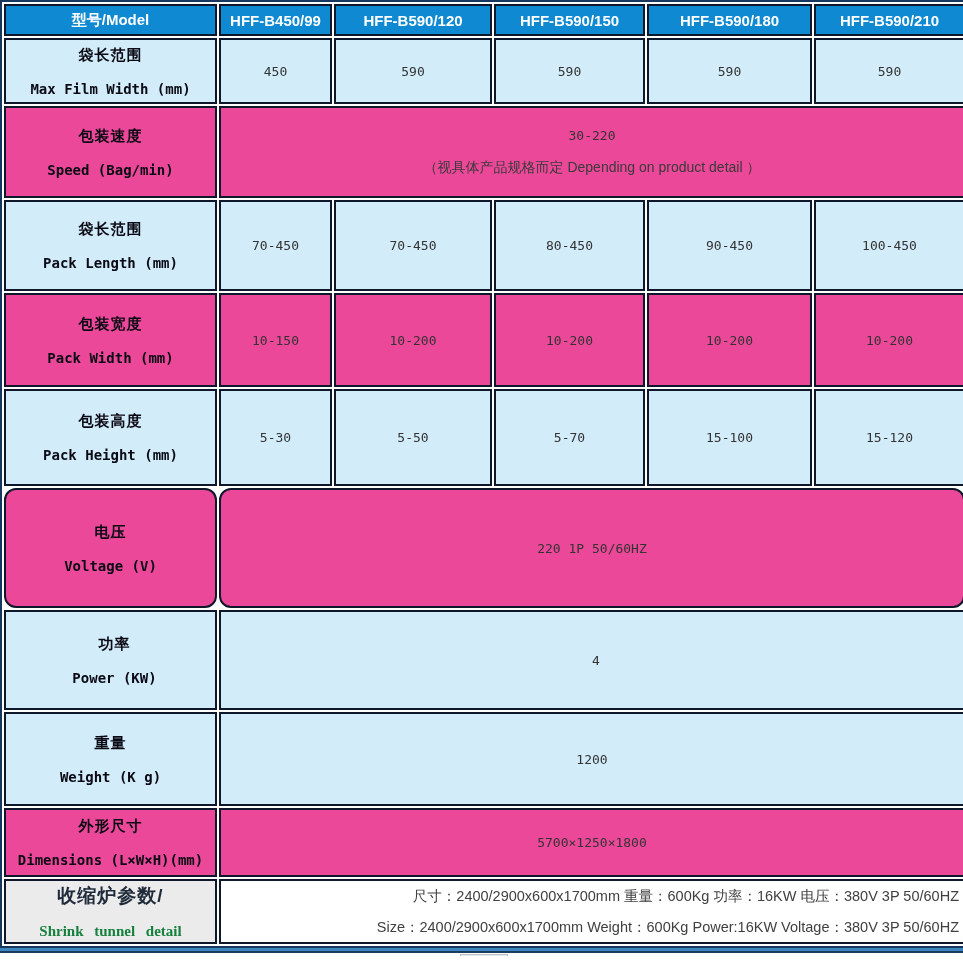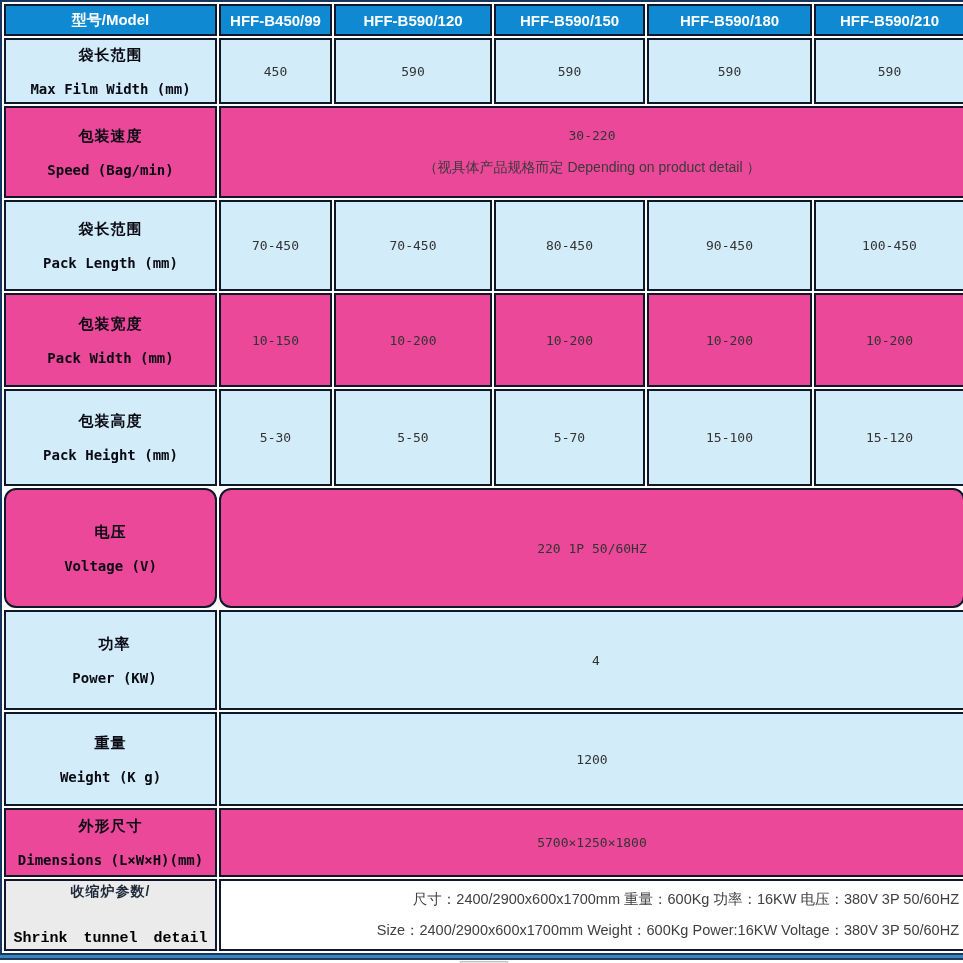--- a/index.html
+++ b/index.html
@@ -60,26 +60,26 @@
   .val { font-size:13px; color:#333333; }
   .merged-line1 { font-size:13px; color:#333333; margin-bottom:16px; }
   .merged-line2 {
     font-family:"Liberation Sans","DejaVu Sans",sans-serif;
     font-size:14px; color:#3a3a3a;
   }
 
   
   .shrink-label .zh {
     font-family:"Liberation Sans","DejaVu Sans",sans-serif;
-    font-weight:bold; font-size:14px; color:#1f2a3a;
-    margin-bottom:29px; letter-spacing:1px;
+    font-weight:bold; font-size:19px; color:#1f2a3a;
+    margin-bottom:14px; letter-spacing:1px;
   }
   .shrink-label .en {
-    font-family:Liberation Mono, monospace;
-    font-weight:bold; font-size:15px; color:#000000;
+    font-family:Liberation Serif, serif;
+    font-weight:bold; font-size:15px; color:#15803d;
     word-spacing:7px;
   }
   .shrink-val { text-align:left; padding-left:6px; }
   .shrink-val div {
     font-family:"Liberation Sans","DejaVu Sans",sans-serif;
     font-size:14.5px; color:#404040; text-align:right;
   }
   .shrink-val .l1 { margin-bottom:12px; }
 
   

